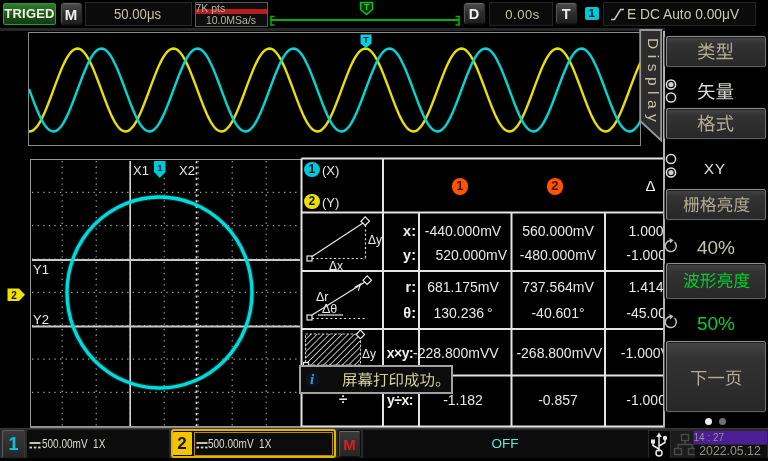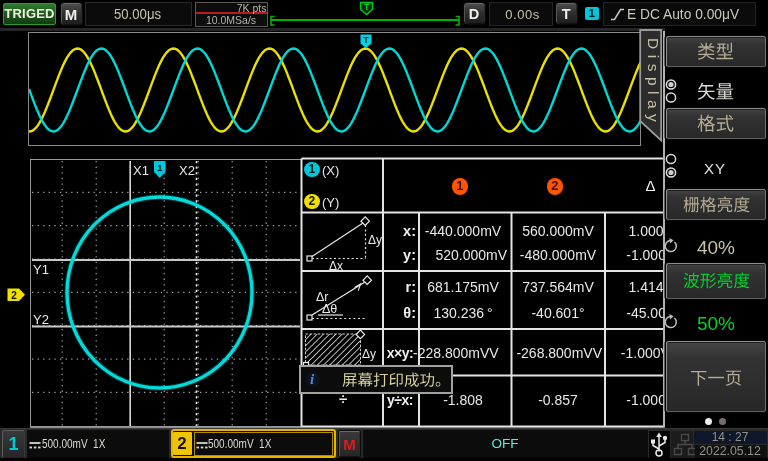--- a/index.html
+++ b/index.html
@@ -18,21 +18,21 @@
 
 <div class="abs" style="left:0;top:0;width:768px;height:27.5px;background:#000"></div>
 <div class="abs" style="left:0;top:27.5px;width:768px;height:3.5px;background:#262626"></div>
 
 <div class="abs" style="left:3px;top:3px;width:53px;height:22px;background:linear-gradient(180deg,#2e7c2e,#1b511b 55%,#123d12);border:1.5px solid #2f9b2f;border-radius:2px;color:#f2f2e2;font-weight:bold;font-size:13px;line-height:19.5px;text-align:center;letter-spacing:0.2px">TRIGED</div>
 <div class="bevel" style="position:absolute;left:59.5px;top:2px;width:23px;height:24px;font-size:15px;line-height:24px">M</div>
 <div class="abs" style="left:85px;top:1.5px;width:107px;height:24px;background:#0b0b0b;border:1px solid #2a2a2a"></div>
 <div class="abs tan" style="left:90px;top:5px;width:95px;text-align:center;font-size:15.5px;transform:scale(0.85,1)">50.00μs</div>
 
 <div class="abs" style="left:194.5px;top:1.5px;width:73px;height:25px;background:#0d0d0d;border:1px solid #5a5a5a">
-  <div style="height:11.5px;border-bottom:2px solid #b91c1c;color:#b4b4ac;font-size:10.5px;line-height:11px;text-align:right">7K pts</div>
+  <div style="height:11.5px;border-bottom:5px solid #b91c1c;color:#b4b4ac;font-size:10.5px;line-height:11px;text-align:left">7K pts</div>
   <div style="height:11.5px;color:#b4b4ac;font-size:10.5px;line-height:12px;text-align:center">10.0MSa/s</div>
 </div>
 
 <svg class="abs" style="left:269px;top:13px" width="194" height="14">
   <path d="M5.5 3.5 L2 3.5 L2 12 L5.5 12" stroke="#00b400" stroke-width="1.6" fill="none"></path>
   <line x1="2" y1="7" x2="190" y2="7" stroke="#00b400" stroke-width="1.8"></line>
   <path d="M186.5 3.5 L190 3.5 L190 12 L186.5 12" stroke="#00b400" stroke-width="1.6" fill="none"></path>
 </svg>
 
 <svg class="abs" style="left:359px;top:1px" width="15" height="15">
@@ -175,21 +175,21 @@
 <div class="abs" style="left:607px;top:247px;width:86px;text-align:center;color:#e8e8e8;font-size:14px">-1.0000</div>
 <div class="abs" style="left:419px;top:278.5px;width:88px;text-align:center;color:#e8e8e8;font-size:14px">681.175mV</div>
 <div class="abs" style="left:419px;top:304.5px;width:88px;text-align:center;color:#e8e8e8;font-size:14px">130.236 °</div>
 <div class="abs" style="left:513px;top:278.5px;width:90px;text-align:center;color:#e8e8e8;font-size:14px">737.564mV</div>
 <div class="abs" style="left:513px;top:304.5px;width:90px;text-align:center;color:#e8e8e8;font-size:14px">-40.601°</div>
 <div class="abs" style="left:607px;top:278.5px;width:86px;text-align:center;color:#e8e8e8;font-size:14px">1.4142</div>
 <div class="abs" style="left:607px;top:304.5px;width:86px;text-align:center;color:#e8e8e8;font-size:14px">-45.000</div>
 <div class="abs" style="left:413px;top:344.5px;width:100px;color:#e8e8e8;font-size:14px">-228.800mVV</div>
 <div class="abs" style="left:502px;top:344.5px;width:100px;text-align:right;color:#e8e8e8;font-size:14px">-268.800mVV</div>
 <div class="abs" style="left:607px;top:344.5px;width:86px;text-align:center;color:#e8e8e8;font-size:14px">-1.000VV</div>
-<div class="abs" style="left:419px;top:392px;width:88px;text-align:center;color:#e8e8e8;font-size:14px">-1.808</div>
+<div class="abs" style="left:419px;top:392px;width:88px;text-align:center;color:#e8e8e8;font-size:14px">-1.182</div>
 <div class="abs" style="left:513px;top:392px;width:90px;text-align:center;color:#e8e8e8;font-size:14px">-0.857</div>
 <div class="abs" style="left:607px;top:392px;width:86px;text-align:center;color:#e8e8e8;font-size:14px">-1.0000</div>
 
 <div class="abs" style="left:298.5px;top:364.5px;width:154px;height:29.5px;background:#0c0c0c;border:2px solid #a2a2a2;z-index:30">
   <div style="position:absolute;left:5px;top:5.5px;width:14.5px;height:14.5px;border-radius:50%;background:#0c141f"></div>
   <div style="position:absolute;left:9.5px;top:4px;color:#4a8cd8;font-family:'Liberation Serif',serif;font-style:italic;font-weight:bold;font-size:15px">i</div>
   <svg style="position:absolute;left:41px;top:5px;overflow:visible" width="110" height="17">
       <g fill="#d8d4a0" transform="translate(0 13.6) scale(0.01550 -0.01550)">
         <path transform="translate(0 0)" d="M348 527C370 495 394 453 407 427L477 453C464 478 437 519 417 548ZM211 727H814V625H211ZM136 792V461C136 308 127 104 31 -41C50 -49 83 -70 96 -82C197 68 211 298 211 461V559H893V792ZM739 551C724 514 698 462 673 421H252V357H409V259L408 219H226V154H397C377 88 330 24 215 -26C232 -39 256 -65 265 -82C405 -20 456 65 474 154H681V-81H755V154H947V219H755V357H919V421H747C770 454 796 492 818 528ZM681 219H481L482 257V357H681Z"></path>
         <path transform="translate(1000 0)" d="M244 486H766V422H244ZM244 598H766V534H244ZM459 255V186H275C302 208 327 231 348 255ZM533 255H658C678 231 703 208 729 186H533ZM172 648V371H349C339 353 326 334 311 316H53V255H253C197 205 123 158 31 122C46 111 67 85 75 67C125 89 170 113 210 139V-48H282V125H459V-80H533V125H730V24C730 14 727 11 715 10C704 10 666 10 623 12C631 -5 641 -26 644 -44C705 -44 746 -45 771 -35C796 -25 803 -10 803 24V135C842 111 884 92 925 78C935 96 955 122 970 135C887 158 799 203 738 255H947V316H398C411 334 422 352 433 371H841V648ZM627 840V776H368V840H295V776H66V713H295V665H368V713H627V668H701V713H935V776H701V840Z"></path>
@@ -338,14 +338,14 @@
 </svg>
 
 <svg class="abs" style="left:672.5px;top:433px;z-index:17" width="22" height="23">
   <g stroke="#4a4a4a" stroke-width="1.4" fill="none">
     <rect x="8.5" y="1.5" width="7" height="6"></rect>
     <rect x="1.5" y="15.5" width="7" height="6"></rect>
     <rect x="15.5" y="15.5" width="7" height="6"></rect>
     <path d="M12 7.5 L12 11.5 M5 15.5 L5 11.5 L19 11.5 L19 15.5"></path>
   </g>
 </svg>
-<div class="abs" style="left:693.5px;top:430.5px;width:73px;height:13px;background:#0f172a;color:#92928a;font-size:12px;line-height:13px;text-align:center;z-index:16">14 : 27</div>
+<div class="abs" style="left:693.5px;top:430.5px;width:73px;height:13px;background:#4c1d95;color:#92928a;font-size:10px;line-height:13px;z-index:16">14 : 27</div>
 <div class="abs" style="left:693.5px;top:444.5px;width:73px;height:13.5px;background:#101010;color:#92928a;font-size:12.3px;line-height:13px;text-align:center;z-index:16">2022.05.12</div>
 
 </body></html>

